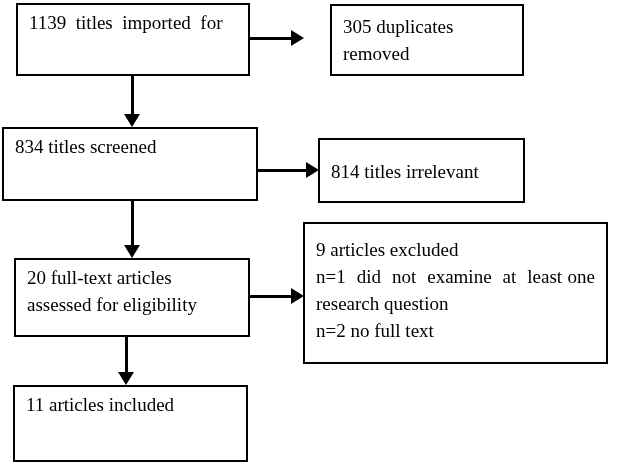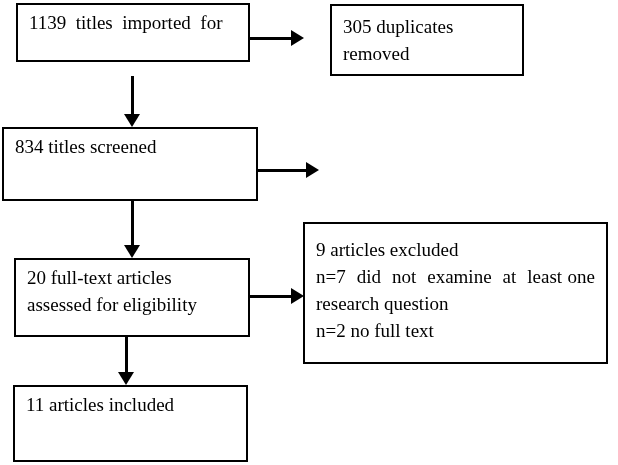--- a/index.html
+++ b/index.html
@@ -72,55 +72,58 @@
     border-top: 8px solid transparent;
     border-bottom: 8px solid transparent;
     border-left: 13px solid #000000;
   }
 </style>
 </head>
 <body>
 
 <div id="diagram">
 
-  <div class="node just" style="left:16px; top:3px; width:234px; height:59px;padding-left:12px;">
+  <div class="node just" style="left:16px; top:3px; width:234px; height:73px;padding-left:12px;">
     <div class="node-text">1139  titles  imported  for</div>
   </div>
 
   <div class="hline" style="left:250px; top:37px; width:44px;"></div>
   <div class="arrow-right" style="left:291px; top:30px;"></div>
 
   <div class="node mid" style="left:303px; top:4px; width:194px; height:72px;margin-left:27px;">
     <div class="node-text">305 duplicates removed</div>
   </div>
 
   <div class="vline" style="left:131px; top:76px; height:41px;"></div>
   <div class="arrow-down" style="left:124px; top:114px;"></div>
 
   <div class="node" style="left:2px; top:127px; width:256px; height:74px;">
     <div class="node-text">834 titles screened</div>
   </div>
 
   <div class="hline" style="left:258px; top:169px; width:51px;"></div>
   <div class="arrow-right" style="left:306px; top:162px;"></div>
 
+  <div class="node mid" style="left:318px; top:138px; width:207px; height:65px;">
+    <div class="node-text">814 titles irrelevant</div>
+  </div>
 
   <div class="vline" style="left:131px; top:201px; height:45px;"></div>
   <div class="arrow-down" style="left:124px; top:245px;"></div>
 
   <div class="node" style="left:14px; top:258px; width:236px; height:79px;">
     <div class="node-text">20 full-text articles assessed for eligibility</div>
   </div>
 
   <div class="hline" style="left:250px; top:295px; width:44px;"></div>
   <div class="arrow-right" style="left:291px; top:288px;"></div>
 
   <div class="node" style="left:303px; top:222px; width:305px; height:142px;">
     <div class="node-text" style="position:static; padding:12px 11px 0 11px;">9 articles excluded</div>
-    <div class="node-text" style="position:static; padding:0 11px 0 11px; text-align:justify; text-align-last:left;">n=7  did  not  examine  at  least one research question</div>
+    <div class="node-text" style="position:static; padding:0 11px 0 11px; text-align:justify; text-align-last:left;">n=1  did  not  examine  at  least one research question</div>
     <div class="node-text" style="position:static; padding:0 10px 0 11px;">n=2 no full text</div>
   </div>
 
   <div class="vline" style="left:125px; top:337px; height:36px;"></div>
   <div class="arrow-down" style="left:118px; top:372px;"></div>
 
   <div class="node" style="left:13px; top:385px; width:235px; height:77px;">
     <div class="node-text">11 articles included</div>
   </div>
 

